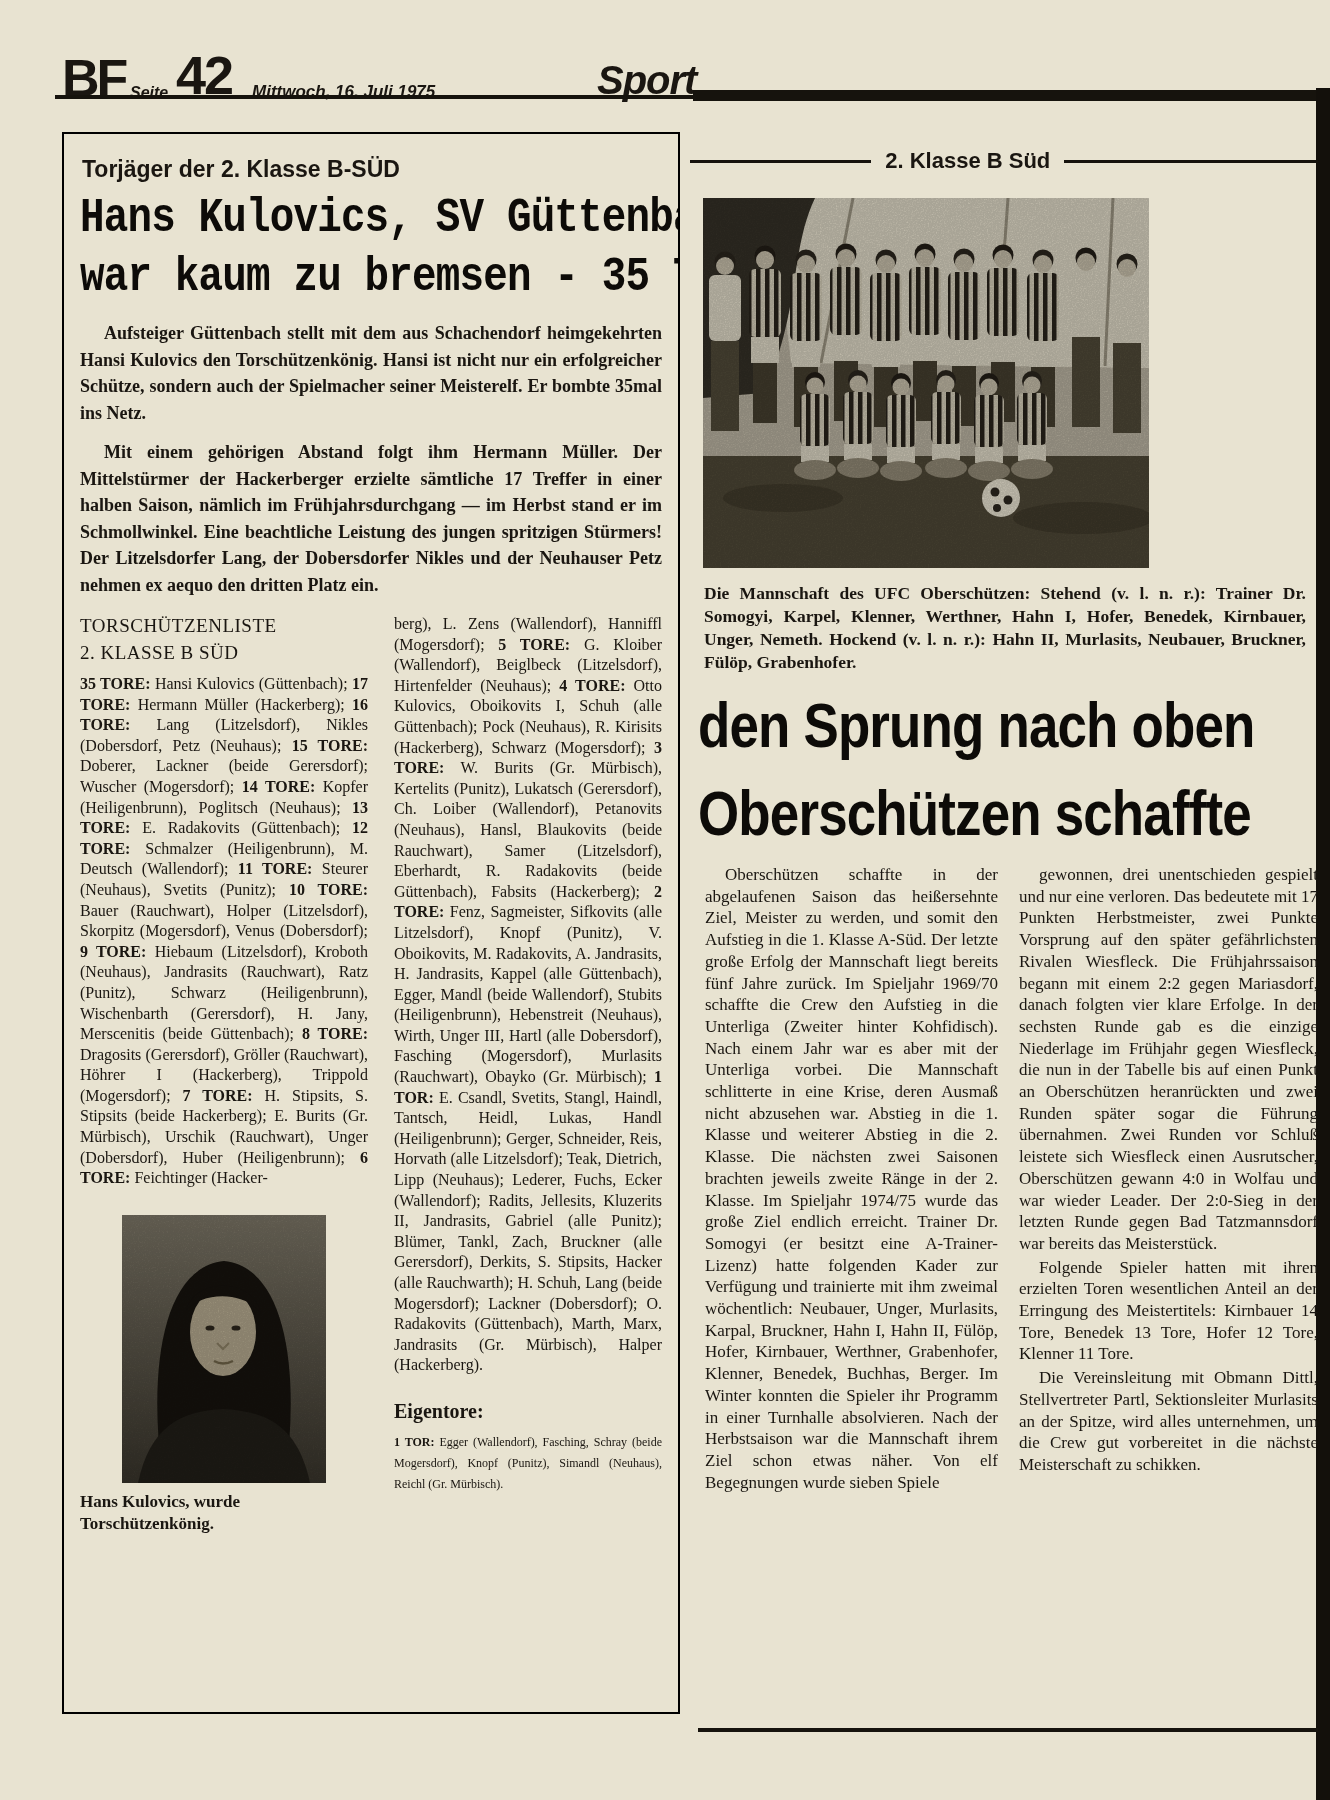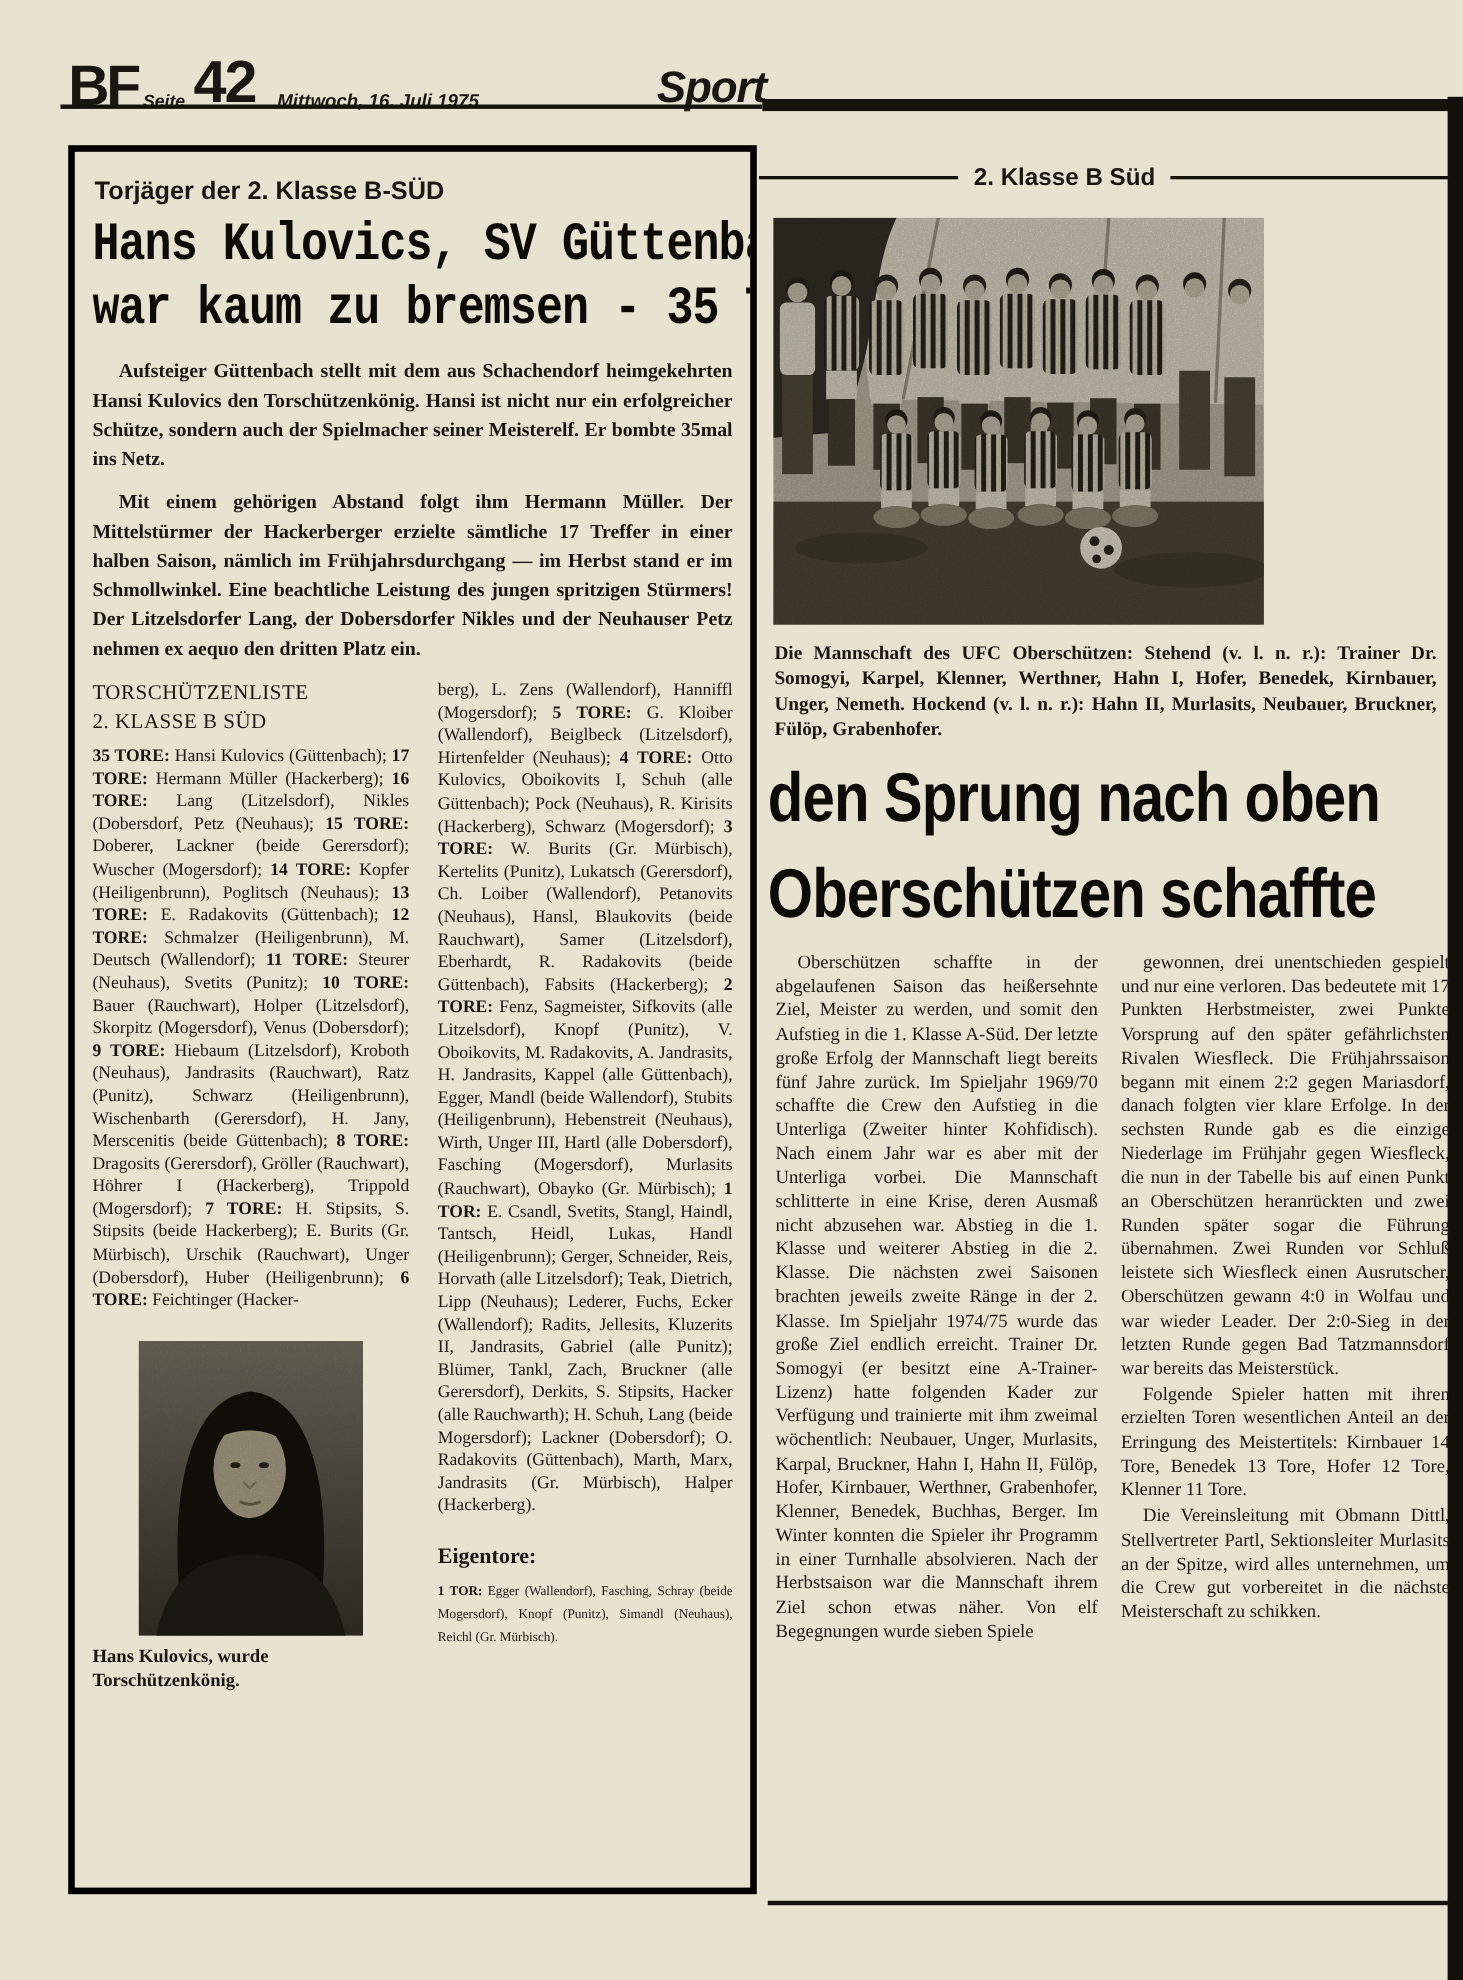--- a/index.html
+++ b/index.html
@@ -15,21 +15,21 @@
            letter-spacing:-2px;line-height:1;}
   .hdate{position:absolute;left:252px;top:82px;font-size:17px;font-weight:700;font-style:italic;}
   .sport{position:absolute;left:597px;top:58px;font-size:40px;font-weight:700;
          font-style:italic;letter-spacing:-1px;}
   .rule-thin{position:absolute;left:55px;top:95px;width:638px;height:4px;background:#16130d;}
   .rule-thick{position:absolute;left:693px;top:90px;width:637px;height:11px;background:#16130d;}
   .edge-strip{position:absolute;left:1316px;top:88px;width:14px;height:1712px;background:#13100b;}
 
   
   .lbox{position:absolute;left:62px;top:132px;width:582px;height:1568px;
-        border:6px solid #000000;padding:10px 16px 0 16px;overflow:hidden;}
+        border:2px solid #000000;padding:10px 16px 0 16px;overflow:hidden;}
   .kicker{margin:12px 0 6px 2px;font-size:23px;font-weight:700;letter-spacing:0;}
   .lhead{font-weight:700;font-size:49px;line-height:59px;white-space:nowrap;
          letter-spacing:-1px;color:#0d0b08;font-family:Liberation Mono, monospace;}
   .lhead span{display:inline-block;transform:scaleX(0.835);transform-origin:left center;}
   .lead{margin:13px 0 0 0;font-size:18px;font-weight:700;line-height:26.5px;
         text-align:justify;text-indent:24px;}
   .lcols{display:flex;gap:26px;margin-top:14px;}
   .lcol1{width:288px;flex:0 0 288px;}
   .lcol2{flex:1;}
   .list-title{font-size:19px;line-height:27px;letter-spacing:0.5px;}

